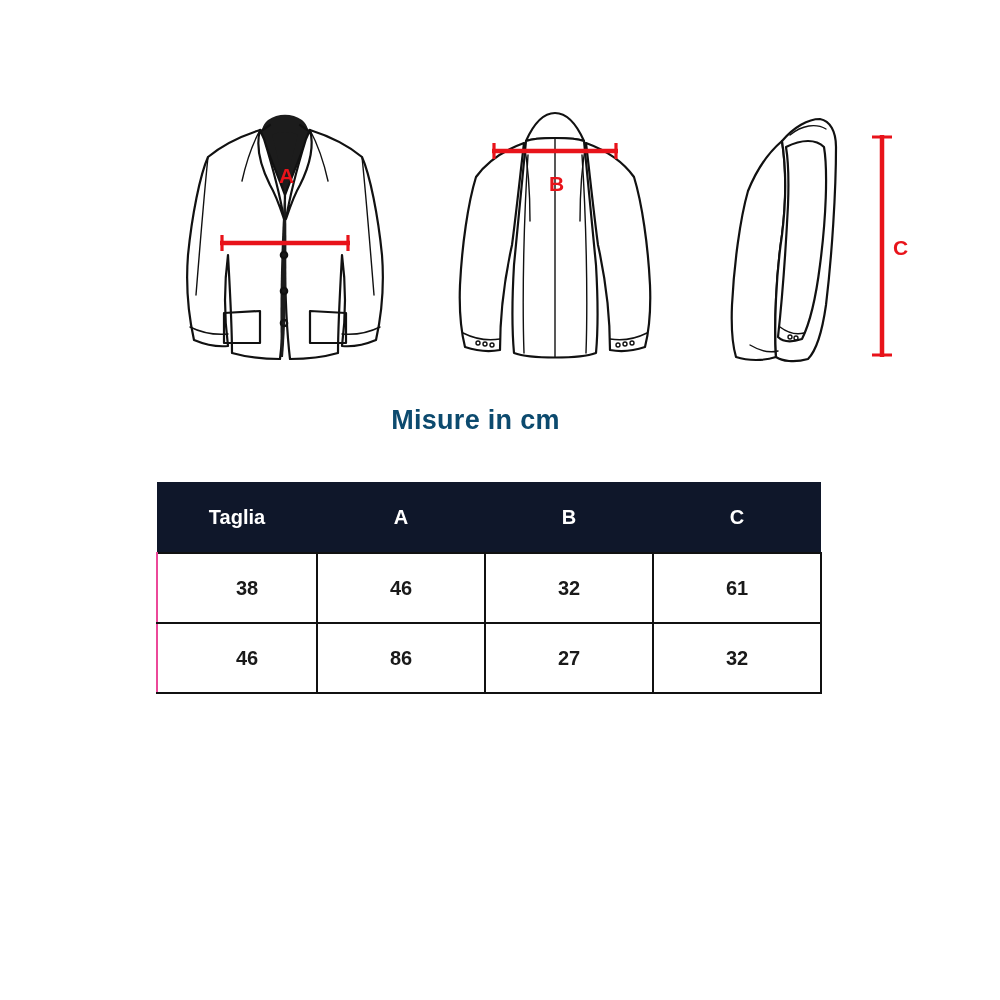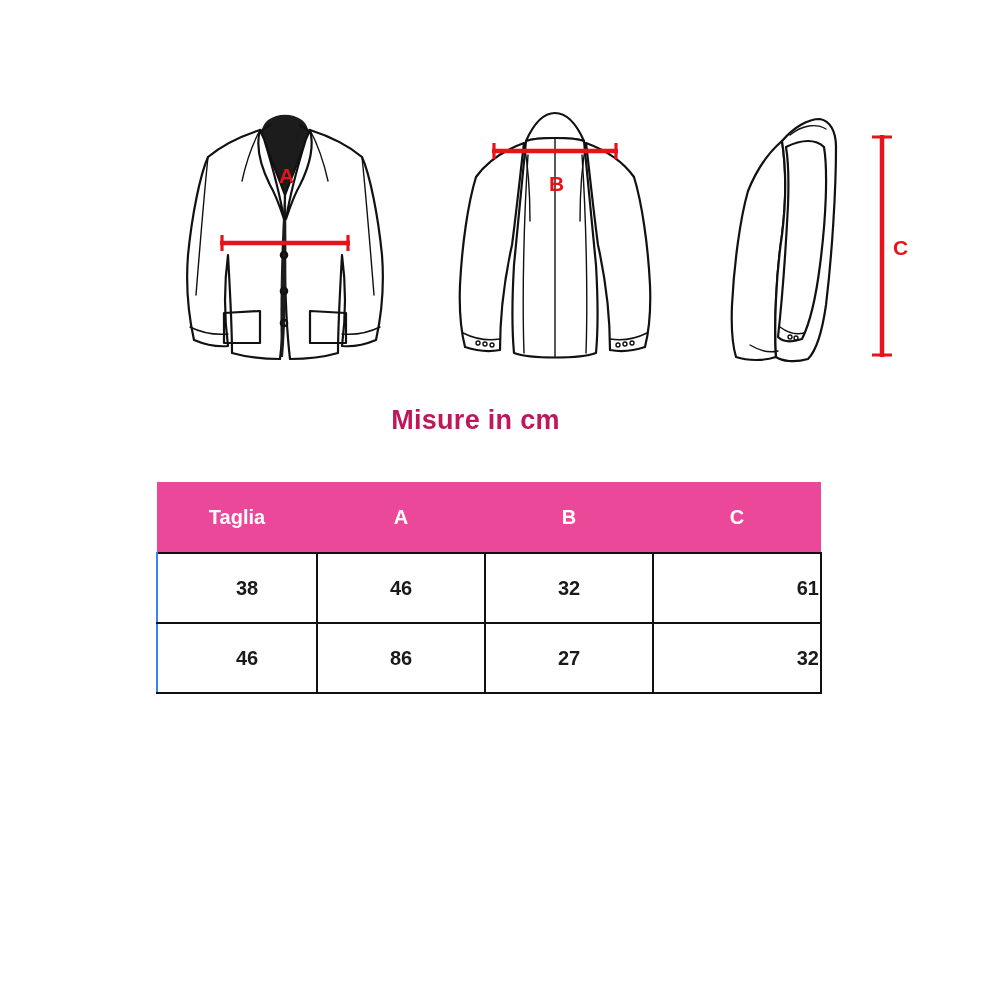--- a/index.html
+++ b/index.html
@@ -40,55 +40,55 @@
   
   .caption {
     position: absolute;
     top: 405px;
     left: 0;
     width: 951px;
     text-align: center;
     font-size: 27px;
     font-weight: bold;
     letter-spacing: 0.3px;
-    color: #be185d;
+    color: #0c4a6e;
   }
 
   
   .table-wrap {
     position: absolute;
     top: 482px;
     left: 156px;
     width: 664px;
   }
   table.size-table {
     border-collapse: collapse;
     width: 664px;
     table-layout: fixed;
   }
   table.size-table thead th {
-    background: #ec4899;
+    background: #0f172a;
     color: #ffffff;
     font-size: 20px;
     font-weight: bold;
     height: 68px;
     border: none;
     text-align: center;
   }
   table.size-table tbody td {
     height: 66px;
     font-size: 20px;
     font-weight: bold;
     text-align: center;
     color: #1a1a1a;
     border: 2px solid #111111;
     background: #ffffff;
   }
-  table.size-table tbody tr td:first-child { border-left: 2px solid #3b82f6; padding-left: 21px; }
-  table.size-table tbody tr td:last-child  { border-right: 2px solid #111111; text-align: right; }
+  table.size-table tbody tr td:first-child { border-left: 2px solid #ec4899; padding-left: 21px; }
+  table.size-table tbody tr td:last-child  { border-right: 2px solid #111111; }
   table.size-table tbody tr:last-child td  { border-bottom: 2px solid #111111; }
 
   .col-taglia { width: 160px; }
   .col-a { width: 168px; }
   .col-b { width: 168px; }
   .col-c { width: 168px; }
 
   svg { display: block; }
   .ink   { fill: none; stroke: #111111; stroke-width: 2.2; stroke-linejoin: round; stroke-linecap: round; }
   .ink-thin { fill: none; stroke: #111111; stroke-width: 1.4; stroke-linecap: round; }

